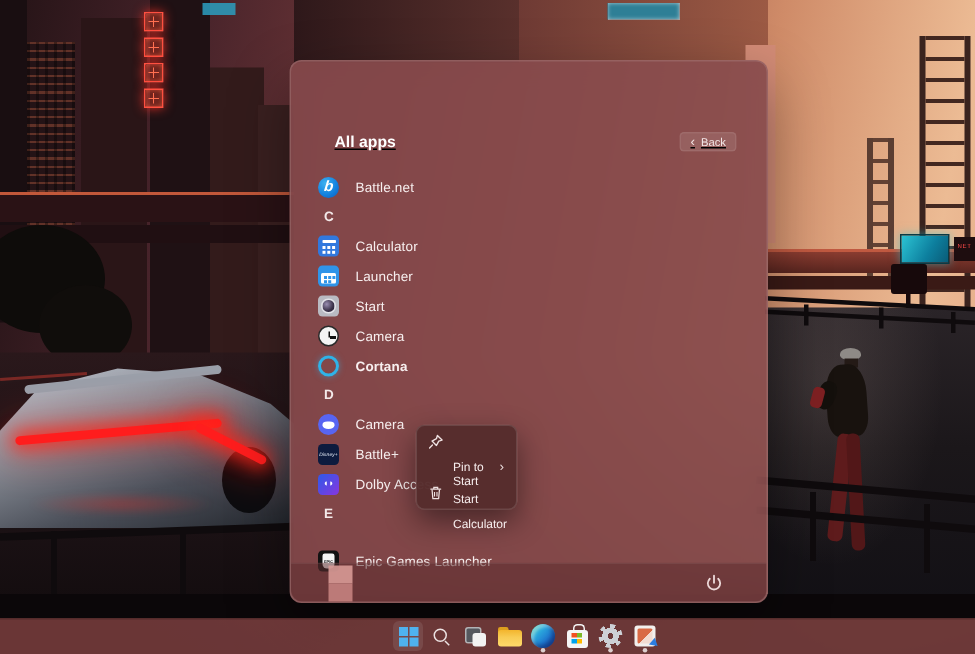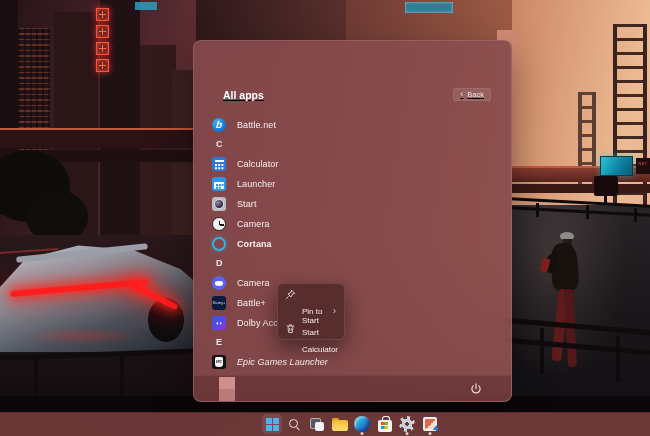--- a/index.html
+++ b/index.html
@@ -295,21 +295,21 @@
       <span class="app-icon ic-disney"></span>
       <span class="app-label">Battle+</span>
     </div>
     <div class="app-row" style="top:273px;">
       <span class="app-icon ic-dolby"></span>
       <span class="app-label">Dolby Access</span>
     </div>
     <div class="section-row" style="top:293px;">
       <span class="section-letter">E</span>
     </div>
-    <div class="app-row" style="top:312px;font-style:italic;">
+    <div class="app-row" style="top:324px;">
       <span class="app-icon ic-epic"></span>
       <span class="app-label">Epic Games Launcher</span>
     </div>
   </div>
 
   <div class="menu-footer">
     <div class="avatar-ph">
       <div class="a1"></div>
         <div class="a2"></div>
     </div>

